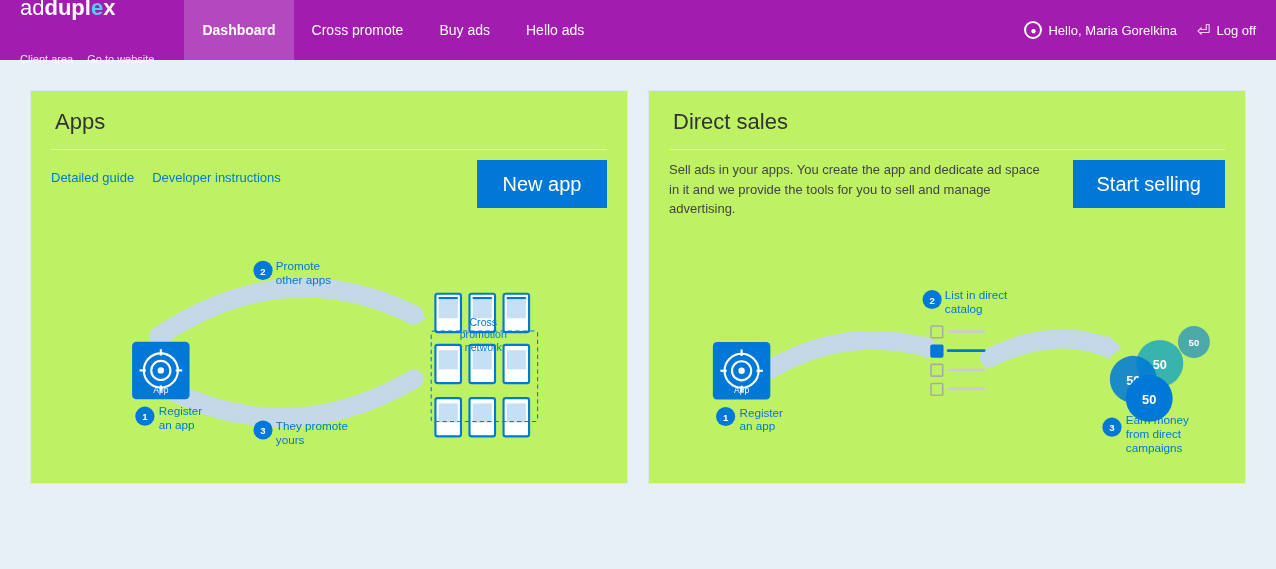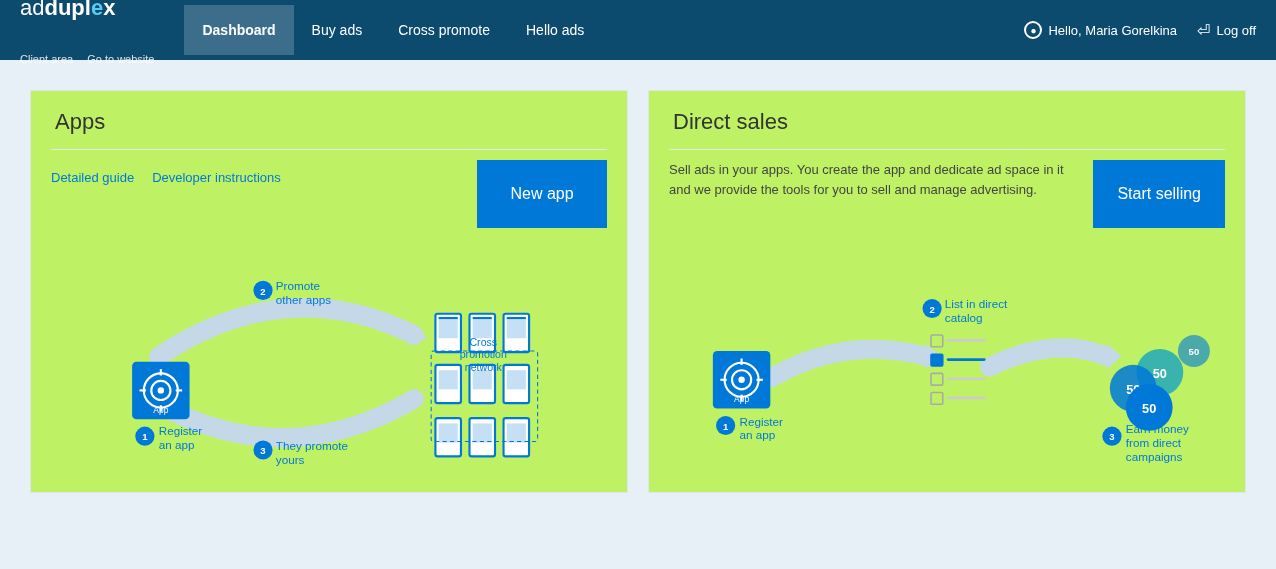--- a/index.html
+++ b/index.html
@@ -1,20 +1,20 @@
 <!DOCTYPE html>
 <html><head>
   <meta charset="utf-8">
   <style>
     * { box-sizing: border-box; margin: 0; padding: 0; }
     body { font-family: 'Segoe UI', Arial, sans-serif; background: #e8f0f7; min-height: 569px; }
 
     
     .header {
-      background: #0c4a6e;
+      background: #a21caf;
       display: flex;
       align-items: center;
       height: 60px;
       padding: 0 20px;
     }
     .logo-area {
       display: flex;
       flex-direction: column;
       margin-right: 30px;
     }
@@ -35,21 +35,21 @@
       display: flex;
       align-items: center;
       flex: 1;
       gap: 0;
     }
     .nav-link {
       color: white;
       text-decoration: none;
       font-size: 14px;
       padding: 0 18px;
-      height: 50px;
+      height: 60px;
       display: flex;
       align-items: center;
       cursor: pointer;
     }
     .nav-link.active {
       background: rgba(255,255,255,0.2);
       font-weight: 700;
     }
     .nav-right {
       display: flex;
@@ -135,22 +135,22 @@
       text-decoration: none;
       cursor: pointer;
       text-align: right;
     }
 
     .btn-primary {
       background: #0078d7;
       color: white;
       border: none;
       padding: 0 24px;
-      height: 68px;
-      font-size: 16px;
+      height: 48px;
+      font-size: 20px;
       font-weight: 400;
       cursor: pointer;
       white-space: nowrap;
       flex-shrink: 0;
       min-width: 130px;
     }
 
     
     .diagram-area {
       padding: 10px 20px 20px 20px;
@@ -181,22 +181,22 @@
   <div class="logo-area">
     <div class="logo-text"><span style="font-weight:300;color:white;">ad</span><span style="font-weight:700;color:white;">dupl</span><span style="font-weight:700;color:#56ccf2;">e</span><span style="font-weight:700;color:white;">x</span></div>
     <div class="logo-sub">
       <a>Client area</a>
       <a>Go to website</a>
     </div>
   </div>
 
   <nav class="nav-links">
     <a class="nav-link active">Dashboard</a>
+    <a class="nav-link">Cross promote</a>
     <a class="nav-link">Buy ads</a>
-    <a class="nav-link">Cross promote</a>
     <a class="nav-link">Hello ads</a>
   </nav>
 
   <div class="nav-right">
     <div class="user-info">
       <div class="user-icon">●</div>
       <span>Hello, Maria Gorelkina</span>
     </div>
     <a class="logoff-link">
       <span class="logoff-icon">⏎</span>

